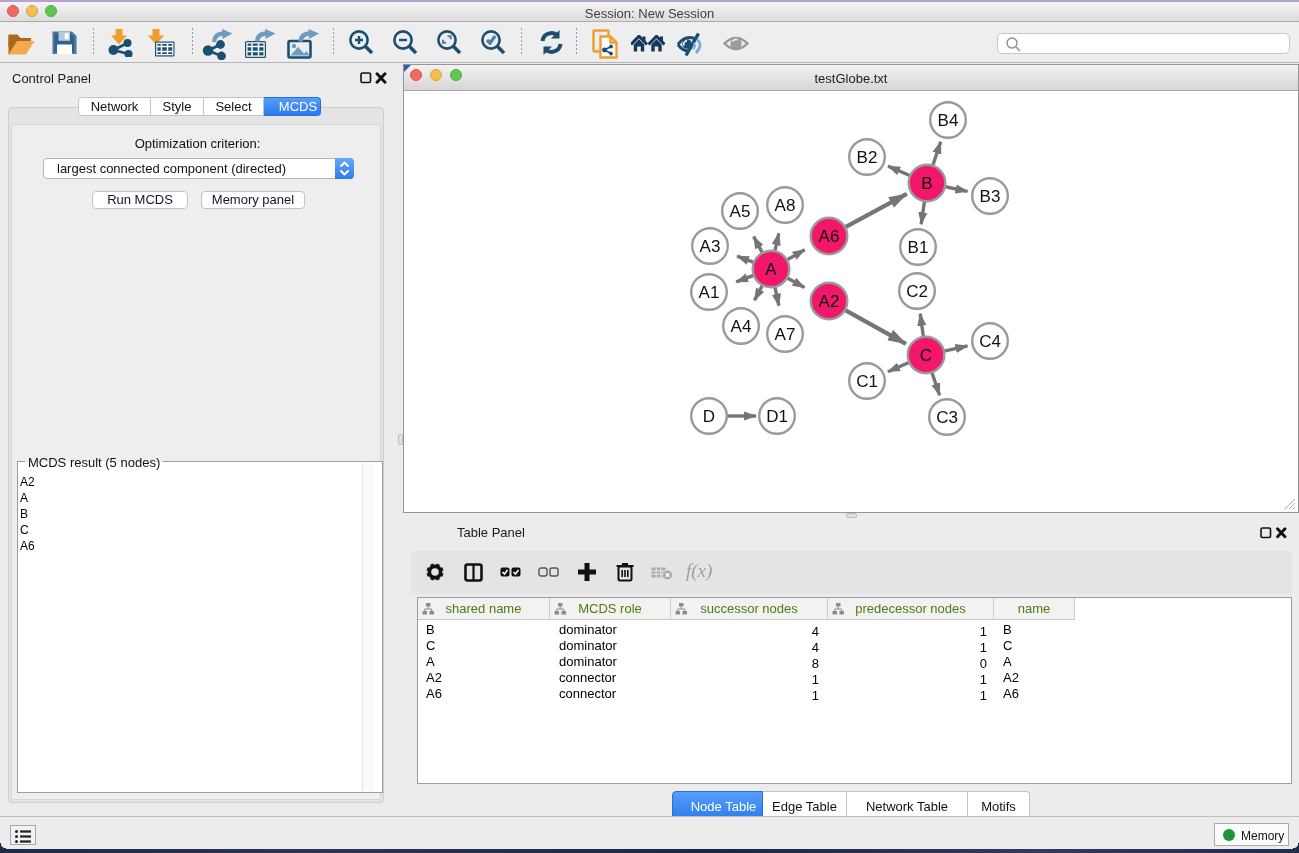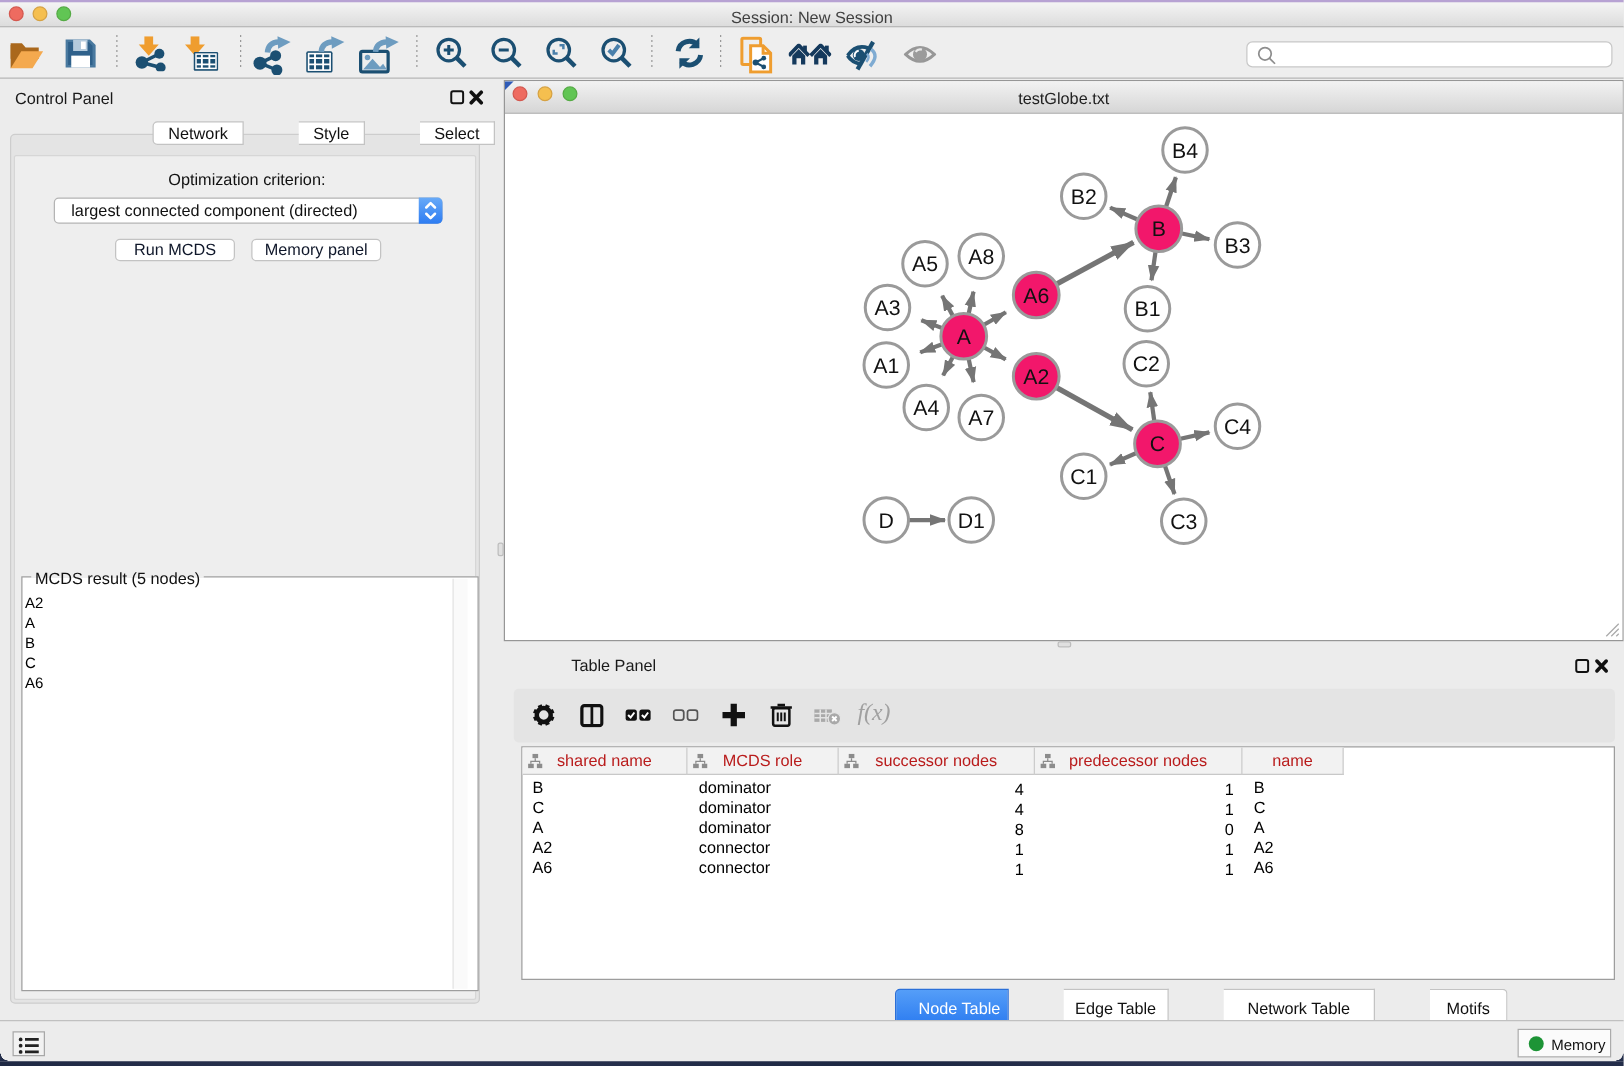--- a/index.html
+++ b/index.html
@@ -29,21 +29,21 @@
 
 
 #cpHeader { left:12px; top:71px; font-size:13px; color:#1a1a1a; }
 .winbtns { position:absolute; }
 #cpOuter { left:8px; top:107px; width:376px; height:696px; background:#e4e4e4;
   border:1px solid #cdcdcd; border-radius:4px; }
 #cpInner { left:11px; top:124px; width:370px; height:676px; background:#eeeeee;
   border:1px solid #d6d6d6; border-radius:2px; }
 .seg { position:absolute; display:flex; font-size:13px; }
 .seg .s { background:#ffffff; border:1px solid #c3c3c3; border-left:none;
-  color:#111; display:flex; align-items:center; justify-content:center;margin-left:44px; }
+  color:#111; display:flex; align-items:center; justify-content:center; }
 .seg .s.first { border-left:1px solid #c3c3c3; border-radius:4px 0 0 4px; }
 .seg .s.last { border-radius:0 4px 4px 0; }
 .seg .s.sel { background:linear-gradient(#559ef8,#2a7af0); border-color:#2a6fd8; color:#fff;padding-left:12px; }
 #optLabel { left:0px; top:136px; width:395px; text-align:center; font-size:13px; color:#111; }
 #combo { left:43px; top:158px; width:311px; height:21px; background:#fff;
   border:1px solid #b4b4b4; border-radius:4px; font-size:13px; color:#111;
   line-height:19px; padding-left:13px; }
 #comboBtn { position:absolute; right:-1px; top:-1px; width:19px; height:21px;
   background:linear-gradient(#68aaf8,#2d7cf2); border-radius:0 4px 4px 0; }
 .btn { position:absolute; background:#fff; border:1px solid #c3c3c3; border-radius:4px;
@@ -64,21 +64,21 @@
 #netTitle .t2 { left:26px; top:4px; background:#f5bf4f; border:1px solid #d6a243; }
 #netTitle .t3 { left:46px; top:4px; background:#61c554; border:1px solid #55ab45; }
 #netTitleText { left:0; right:0; top:6px; text-align:center; font-size:13px; color:#222; }
 #graph { left:0px; top:26px; }
 
 
 #tpHeader { left:417px; top:525px; font-size:13px; color:#1a1a1a;margin-left:40px; }
 #tpToolbar { left:411px; top:551px; width:881px; height:43px; background:#e4e4e4; border-radius:4px; }
 #tblArea { left:417px; top:597px; width:875px; height:187px; background:#fff; border:1px solid #9d9d9d; }
 #tblHead { position:absolute; left:0; top:0; width:657px; height:22px; background:#f2f2f2;
-  border-bottom:1px solid #c8c8c8; font-size:13px; color:#b91c1c; }
+  border-bottom:1px solid #c8c8c8; font-size:13px; color:#4d7c0f; }
 .th { position:absolute; top:0; height:22px; border-right:1px solid #cccccc; }
 .th span { position:absolute; left:0; right:0; top:3px; text-align:center; }
 .rowtxt { position:absolute; font-size:13px; color:#000; }
 
 
 #statusbar { left:0; top:816px; width:1299px; height:33px; background:#ececec; border-top:1px solid #c0c0c0; }
 #memBtn { position:absolute; left:1214px; top:6px; width:75px; height:23px; background:#fbfbfb;
   border:1px solid #ababab; font-size:12px; color:#111; }
 #listBtn { position:absolute; left:10px; top:8px; width:26px; height:20px; background:#f2f2f2;
   border:1px solid #a8a8a8; }

